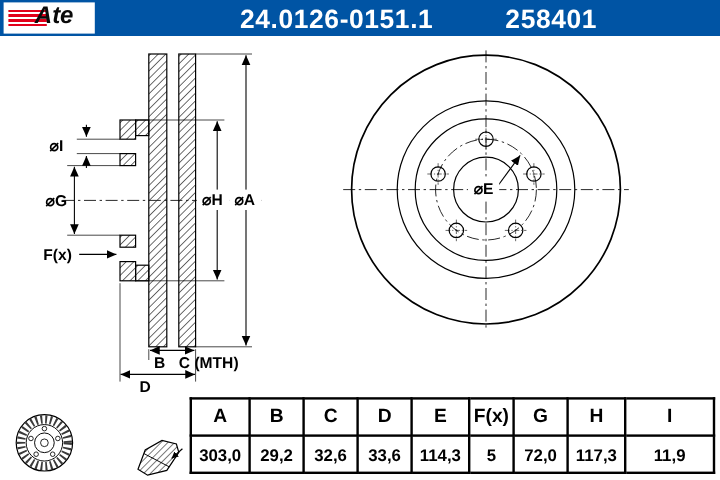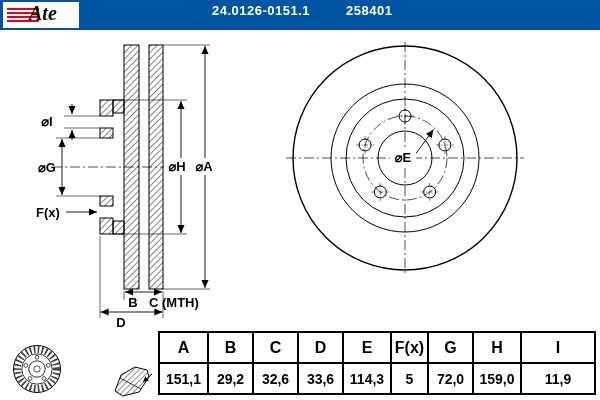--- a/index.html
+++ b/index.html
@@ -5,23 +5,23 @@
   html,body{margin:0;padding:0;background:#fff}
   .page{position:relative;width:600px;height:400px;background:#fff;overflow:hidden;
         font-family:"Liberation Sans",sans-serif;}
 
   
   .topbar{position:absolute;left:0;top:0;width:600px;height:30px;background:#0054a4}
   .logo{position:absolute;left:3px;top:2px;width:76px;height:26px;background:#fff}
   .logo-stripes{position:absolute;left:4px;top:6px;width:32px;height:14px;
       background:repeating-linear-gradient(to bottom,#e2001a 0 2px,#ffffff 2px 4px)}
   .logo-text{position:absolute;left:26px;top:0px;font-size:20px;font-style:italic;
-      font-weight:bold;color:#0a0a0a;font-family:Liberation Serif, serif}
-  .partnums{position:absolute;left:212px;top:3px;display:flex;gap:36px;color:#fff;
-      font-size:13px;font-weight:bold;letter-spacing:.5px}
+      font-weight:bold;color:#0a0a0a;font-family:Liberation Sans, sans-serif}
+  .partnums{position:absolute;left:200px;top:3px;display:flex;gap:60px;color:#fff;
+      font-size:22px;font-weight:bold;letter-spacing:.5px}
 
   
   .note{position:absolute;left:7px;top:32px;font-size:9.5px;font-weight:bold;
       color:#1a1a1a;line-height:10.5px}
 
   
   .drawing{position:absolute;left:0;top:30px}
   .icons{position:absolute;left:4px;top:340px}
   svg text{font-family:"Liberation Sans",sans-serif}
   text.lbl{font-size:13px;font-weight:600;fill:#000}
@@ -199,26 +199,26 @@
       <th>B</th>
       <th>C</th>
       <th>D</th>
       <th>E</th>
       <th>F(x)</th>
       <th>G</th>
       <th>H</th>
       <th>I</th>
     </tr>
     <tr>
-      <td>151,1</td>
+      <td>303,0</td>
       <td>29,2</td>
       <td>32,6</td>
       <td>33,6</td>
       <td>114,3</td>
       <td>5</td>
       <td>72,0</td>
-      <td>159,0</td>
+      <td>117,3</td>
       <td>11,9</td>
     </tr>
   </tbody>
     </table>
 
 </div>
 
 </body></html>

